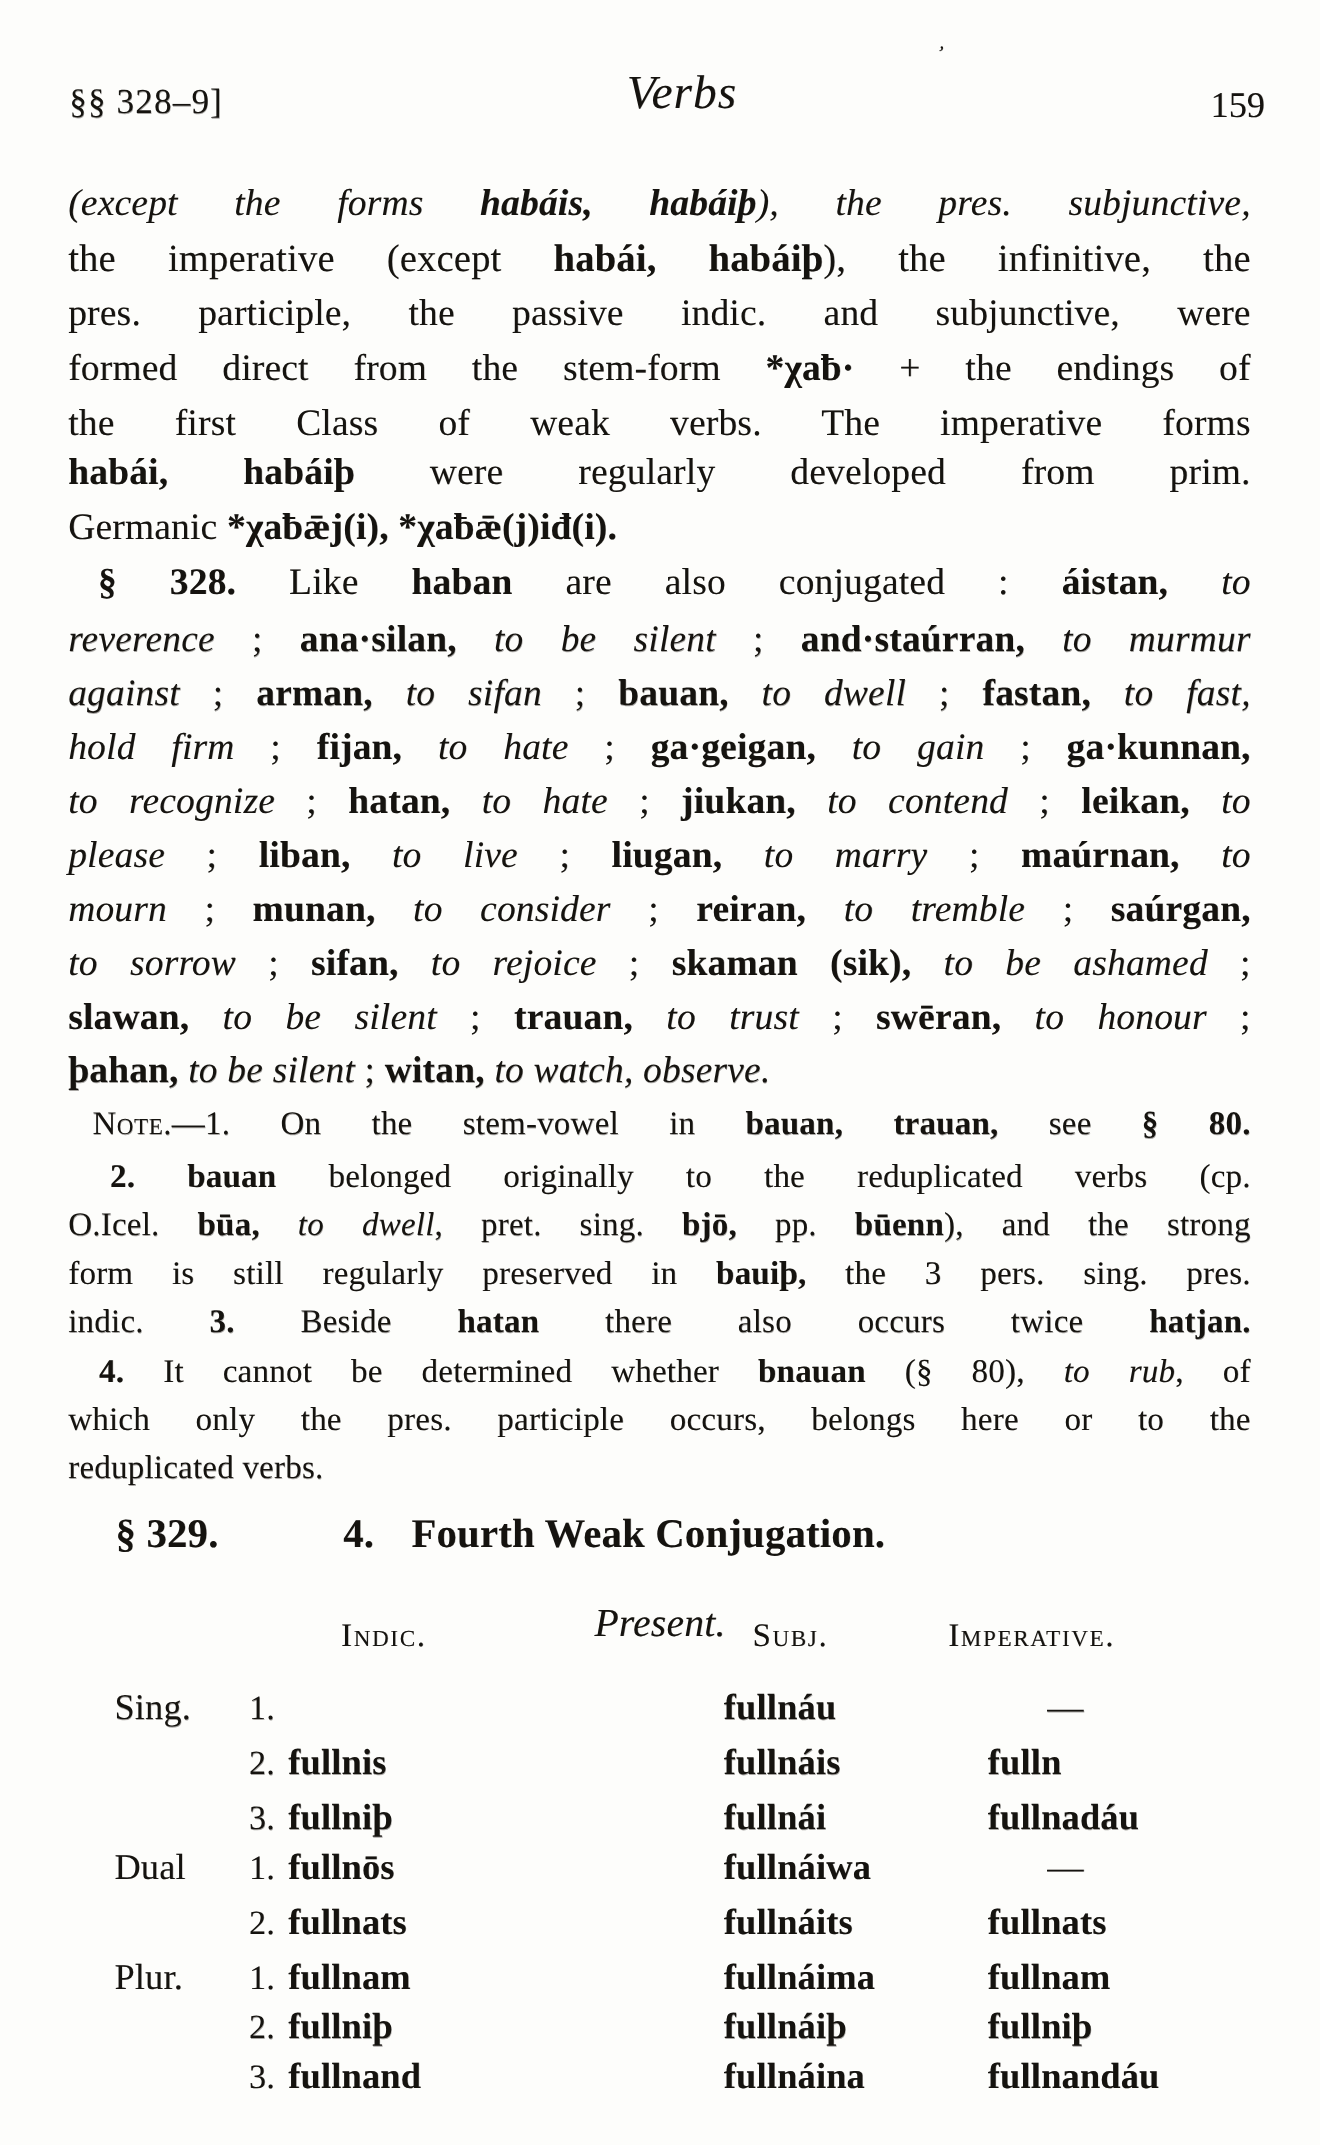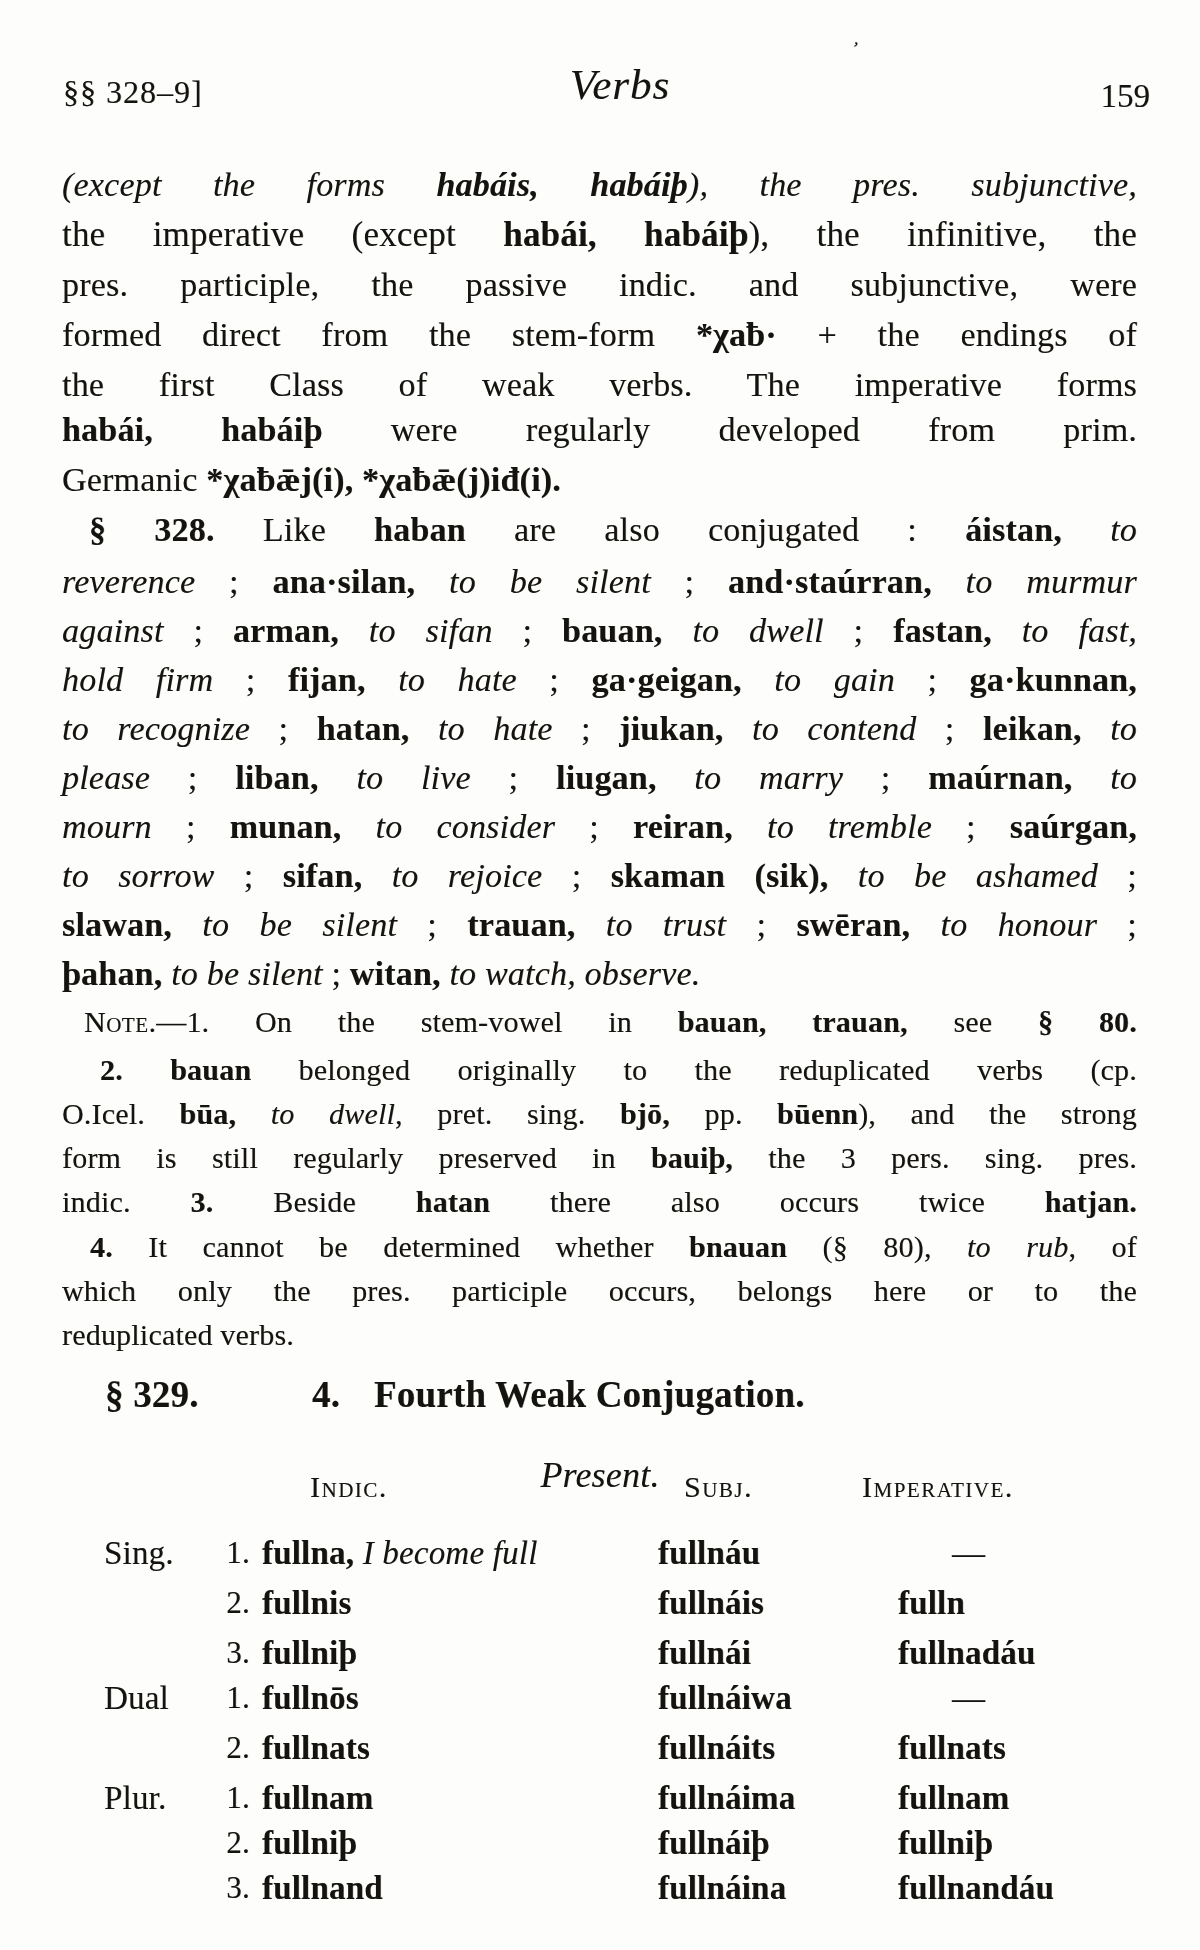--- a/index.html
+++ b/index.html
@@ -90,21 +90,20 @@
 
   <div id="table">
       <div class="trow" style="top: 1466px;">
         <div class="thead" style="left: 310px;">Indic.</div>
         <div class="thead" style="left: 684px; text-align: center;">Subj.</div>
         <div class="thead" style="left: 862px;">Imperative.</div>
       </div>
       <div class="trow" style="top: 1509px;">
         <div class="cell lbl">Sing.</div>
         <div class="cell num">1.</div>
-        <div class="cell c1">fullna,<span class="gloss"> I become full</span></div>
         <div class="cell c2">fullnáu</div>
         <div class="cell c3 dash">—</div>
       </div>
       <div class="trow" style="top: 1559px;">
         <div class="cell num">2.</div>
         <div class="cell c1">fullnis</div>
         <div class="cell c2">fullnáis</div>
         <div class="cell c3">fulln</div>
       </div>
       <div class="trow" style="top: 1609px;">

